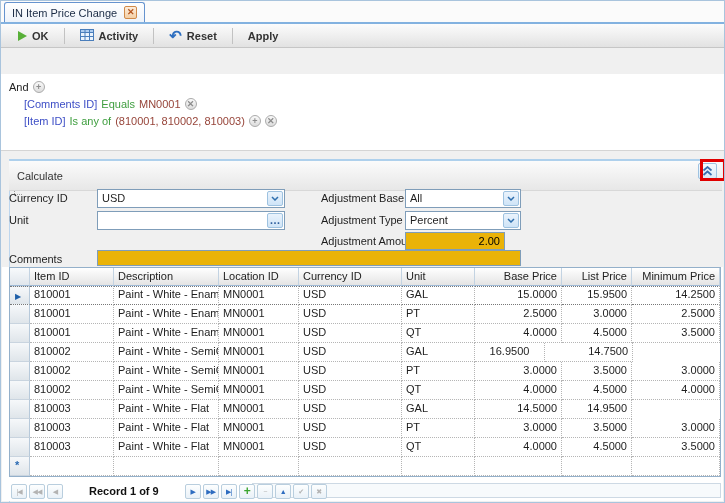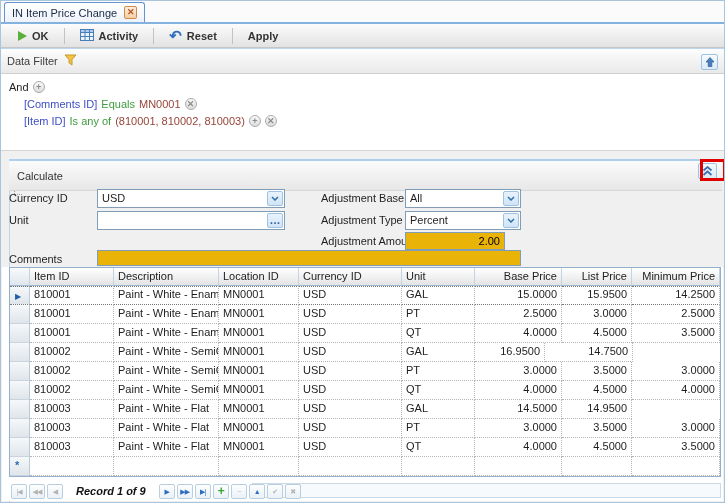--- a/index.html
+++ b/index.html
@@ -77,21 +77,21 @@
   .arrow { color:#1f5fa8; font-size:8px; position:absolute; left:5px; top:5px; }
   .star { color:#2a6ab2; font-size:11px; font-weight:bold; position:absolute; left:5px; top:2px; }
 
   
   .nav { position:absolute; left:10px; top:482px; height:16px; display:flex; align-items:center; gap:2px; z-index:5; }
   .nbtn { width:16px; height:15px; border:1px solid #b9cede; border-radius:2px; background:linear-gradient(#fdfefe,#e9f1f8);
           font-size:7px; display:flex; align-items:center; justify-content:center; letter-spacing:-1px; cursor:pointer; line-height:1; }
   .nbtn.dis { color:#b3b3b3; cursor:default; }
   .nbtn.blue { color:#2e6cc0; }
   .nbtn.green { color:#3aa52f; font-size:12px; font-weight:bold; }
-  .nav-label { margin:0 11px; font-weight:bold; color:#111; white-space:nowrap;font-style:italic; }
+  .nav-label { margin:0 24px; font-weight:bold; color:#111; white-space:nowrap; }
   .nav-scroll { position:absolute; left:251px; top:482px; right:3px; height:15px; border:1px solid #cdd9e4; background:#f7fafc; z-index:4; display:flex; }
   .nav-scroll .sarrow { width:16px; height:13px; display:flex; align-items:center; justify-content:center;
           color:#6c8cab; font-size:7px; border-right:1px solid #dde7ef; cursor:pointer; }
 </style>
 </head>
 <body>
 
 <div id="win">
 
   <div class="tabbar">
@@ -124,33 +124,20 @@
     <div class="tbtn">
       <span class="undo-glyph">↶</span>
       <span>Reset</span>
     </div>
     <div class="tsep"></div>
     <div class="tbtn">
       <span>Apply</span>
     </div>
   </div>
 
-  <div class="df-header">
-    <span class="title">Data Filter</span>
-    <span>
-      <svg width="13" height="12" viewBox="0 0 13 12">
-          <path d="M1 1 L12 1 L8 5.5 L8 11 L5 8.8 L5 5.5 Z" fill="#f5c242" stroke="#c09a2c"></path>
-        </svg>
-    </span>
-    <span class="mini-btn df-collapse">
-      <svg width="12" height="12" viewBox="0 0 12 12">
-          <polygon points="6,1.5 10,6 7.8,6 7.8,10.5 4.2,10.5 4.2,6 2,6" fill="#4a7ebb" stroke="#2f5f9e" stroke-width="0.7"></polygon>
-        </svg>
-    </span>
-  </div>
 
   <div class="filter-area">
     <div class="treev"></div>
     <div class="treeh" style="top:103px"></div>
     <div class="treeh" style="top:120px"></div>
 
     <div class="f-row" style="left:8px; top:7px">
       <span class="f-and">And</span>
       <span class="circ">+</span>
     </div>
@@ -275,21 +262,21 @@
           <div class="gc num" style="width: 70px;">4.5000</div>
           <div class="gc num" style="width: 88px;">3.5000</div>
         </div>
         <div class="grow">
           <div class="gc sel" style="width: 20px;"></div>
           <div class="gc" style="width: 84px;">810002</div>
           <div class="gc" style="width: 105px;">Paint - White - SemiGl...</div>
           <div class="gc" style="width: 80px;">MN0001</div>
           <div class="gc" style="width: 103px;">USD</div>
           <div class="gc" style="width: 73px;">GAL</div>
-          <div class="gc num" style="width: 70px;">16.9500</div>
+          <div class="gc num" style="width: 70px; text-align: center;">16.9500</div>
           <div class="gc num" style="width: 88px;">14.7500</div>
         </div>
         <div class="grow">
           <div class="gc sel" style="width: 20px;"></div>
           <div class="gc" style="width: 84px;">810002</div>
           <div class="gc" style="width: 105px;">Paint - White - SemiGl...</div>
           <div class="gc" style="width: 80px;">MN0001</div>
           <div class="gc" style="width: 103px;">USD</div>
           <div class="gc" style="width: 73px;">PT</div>
           <div class="gc num" style="width: 87px;">3.0000</div>

